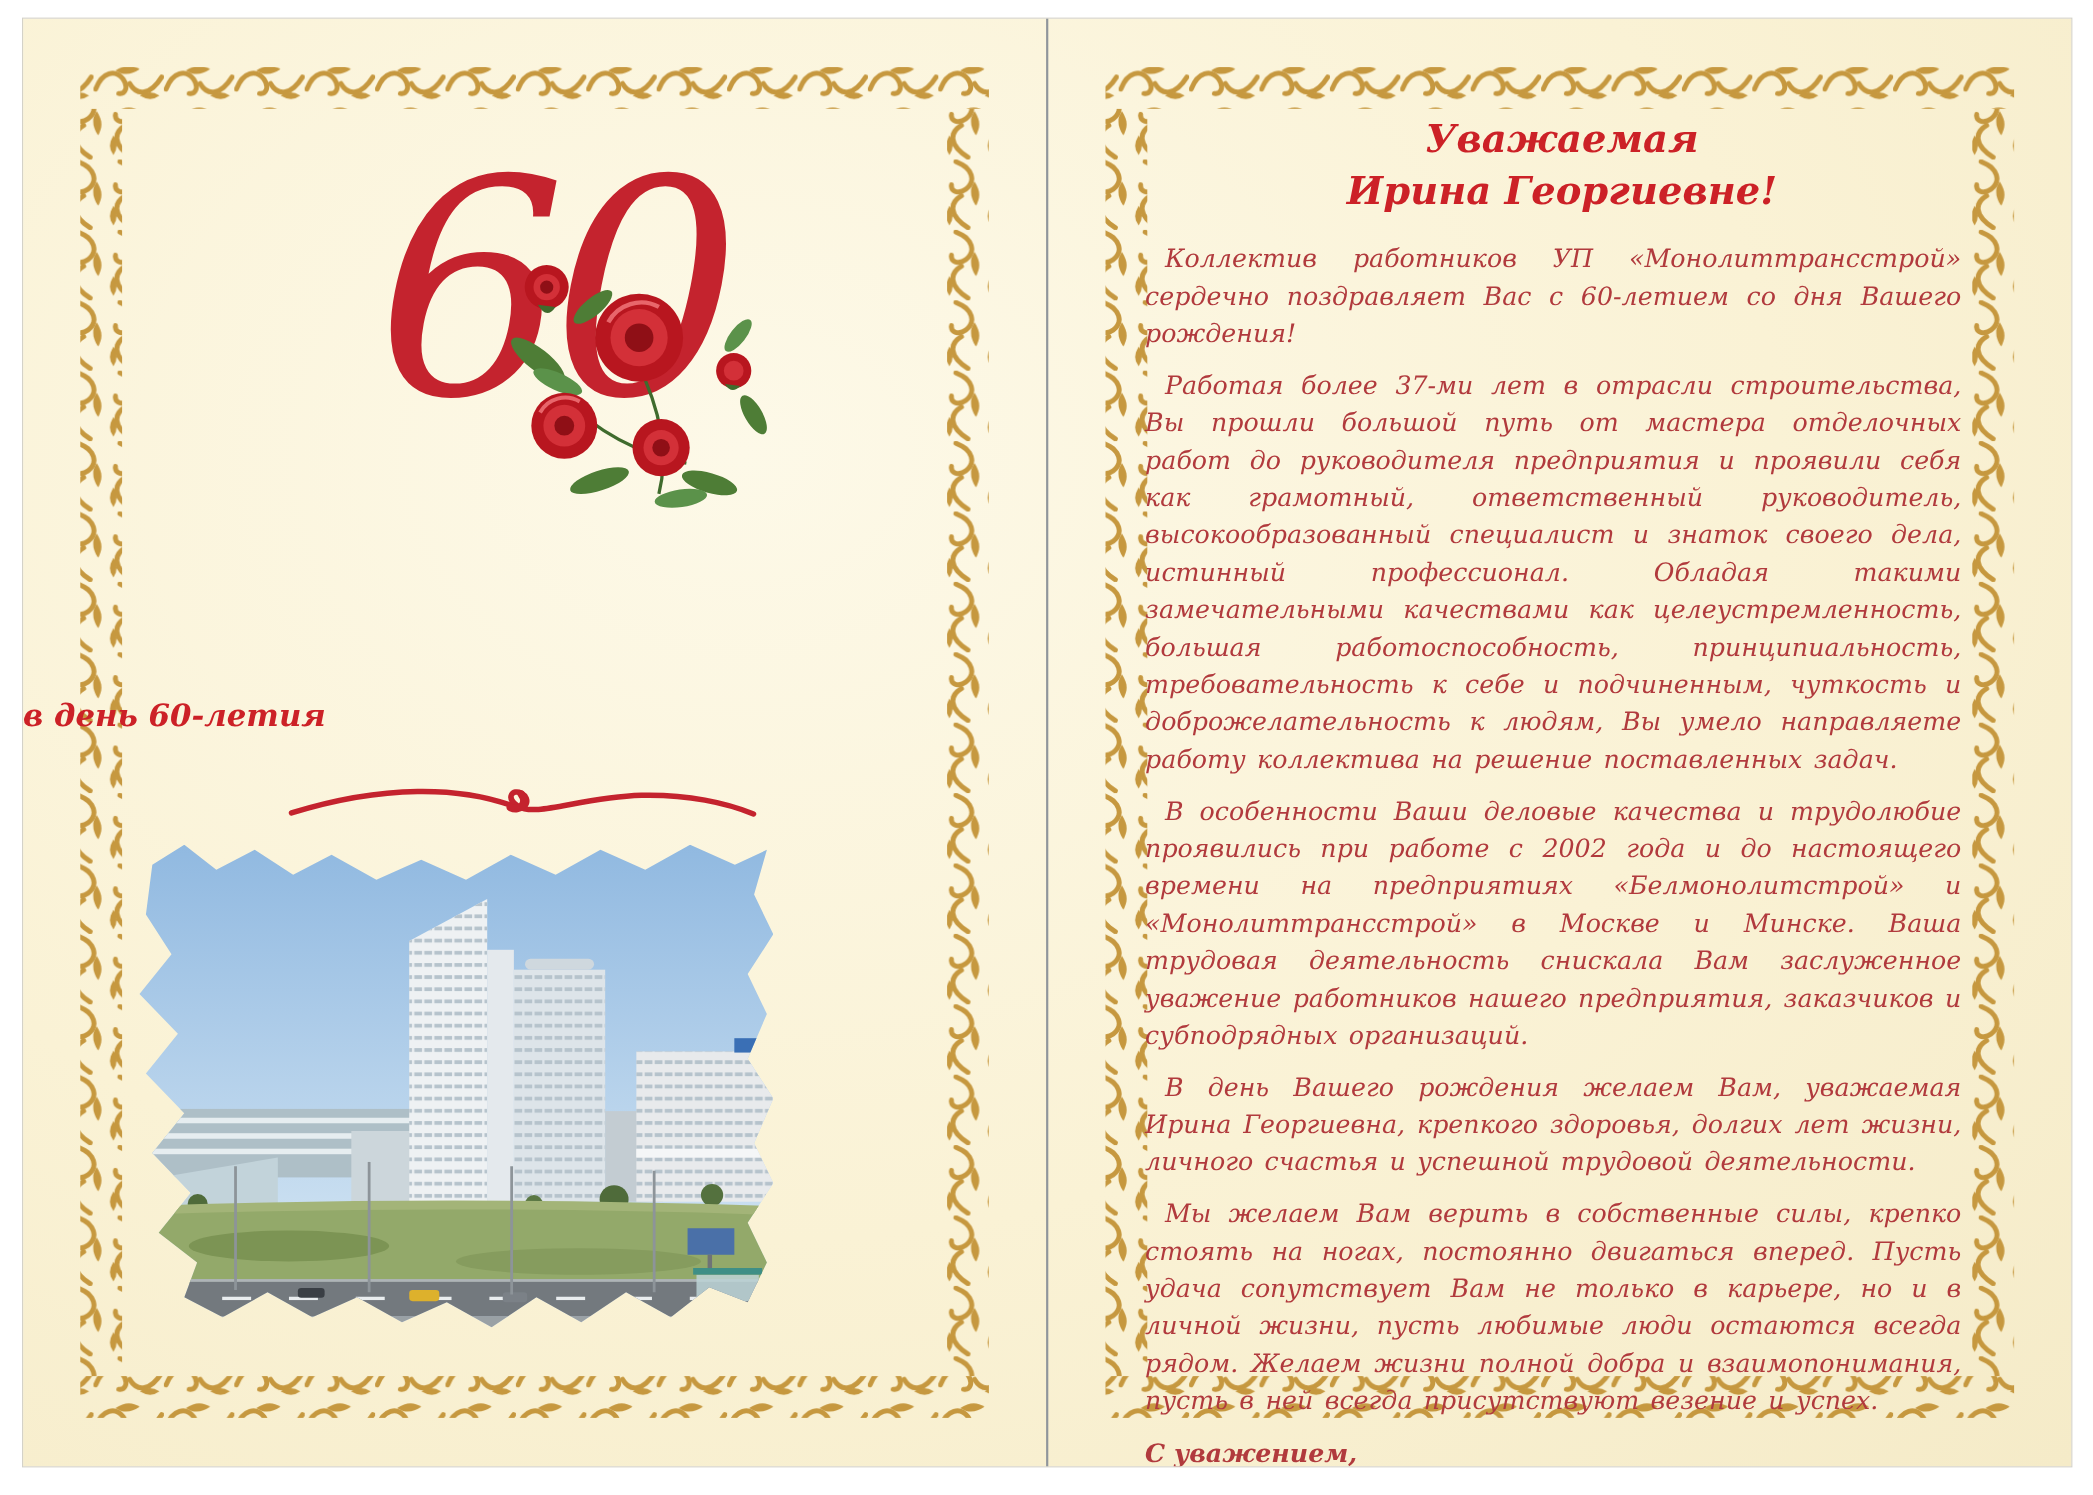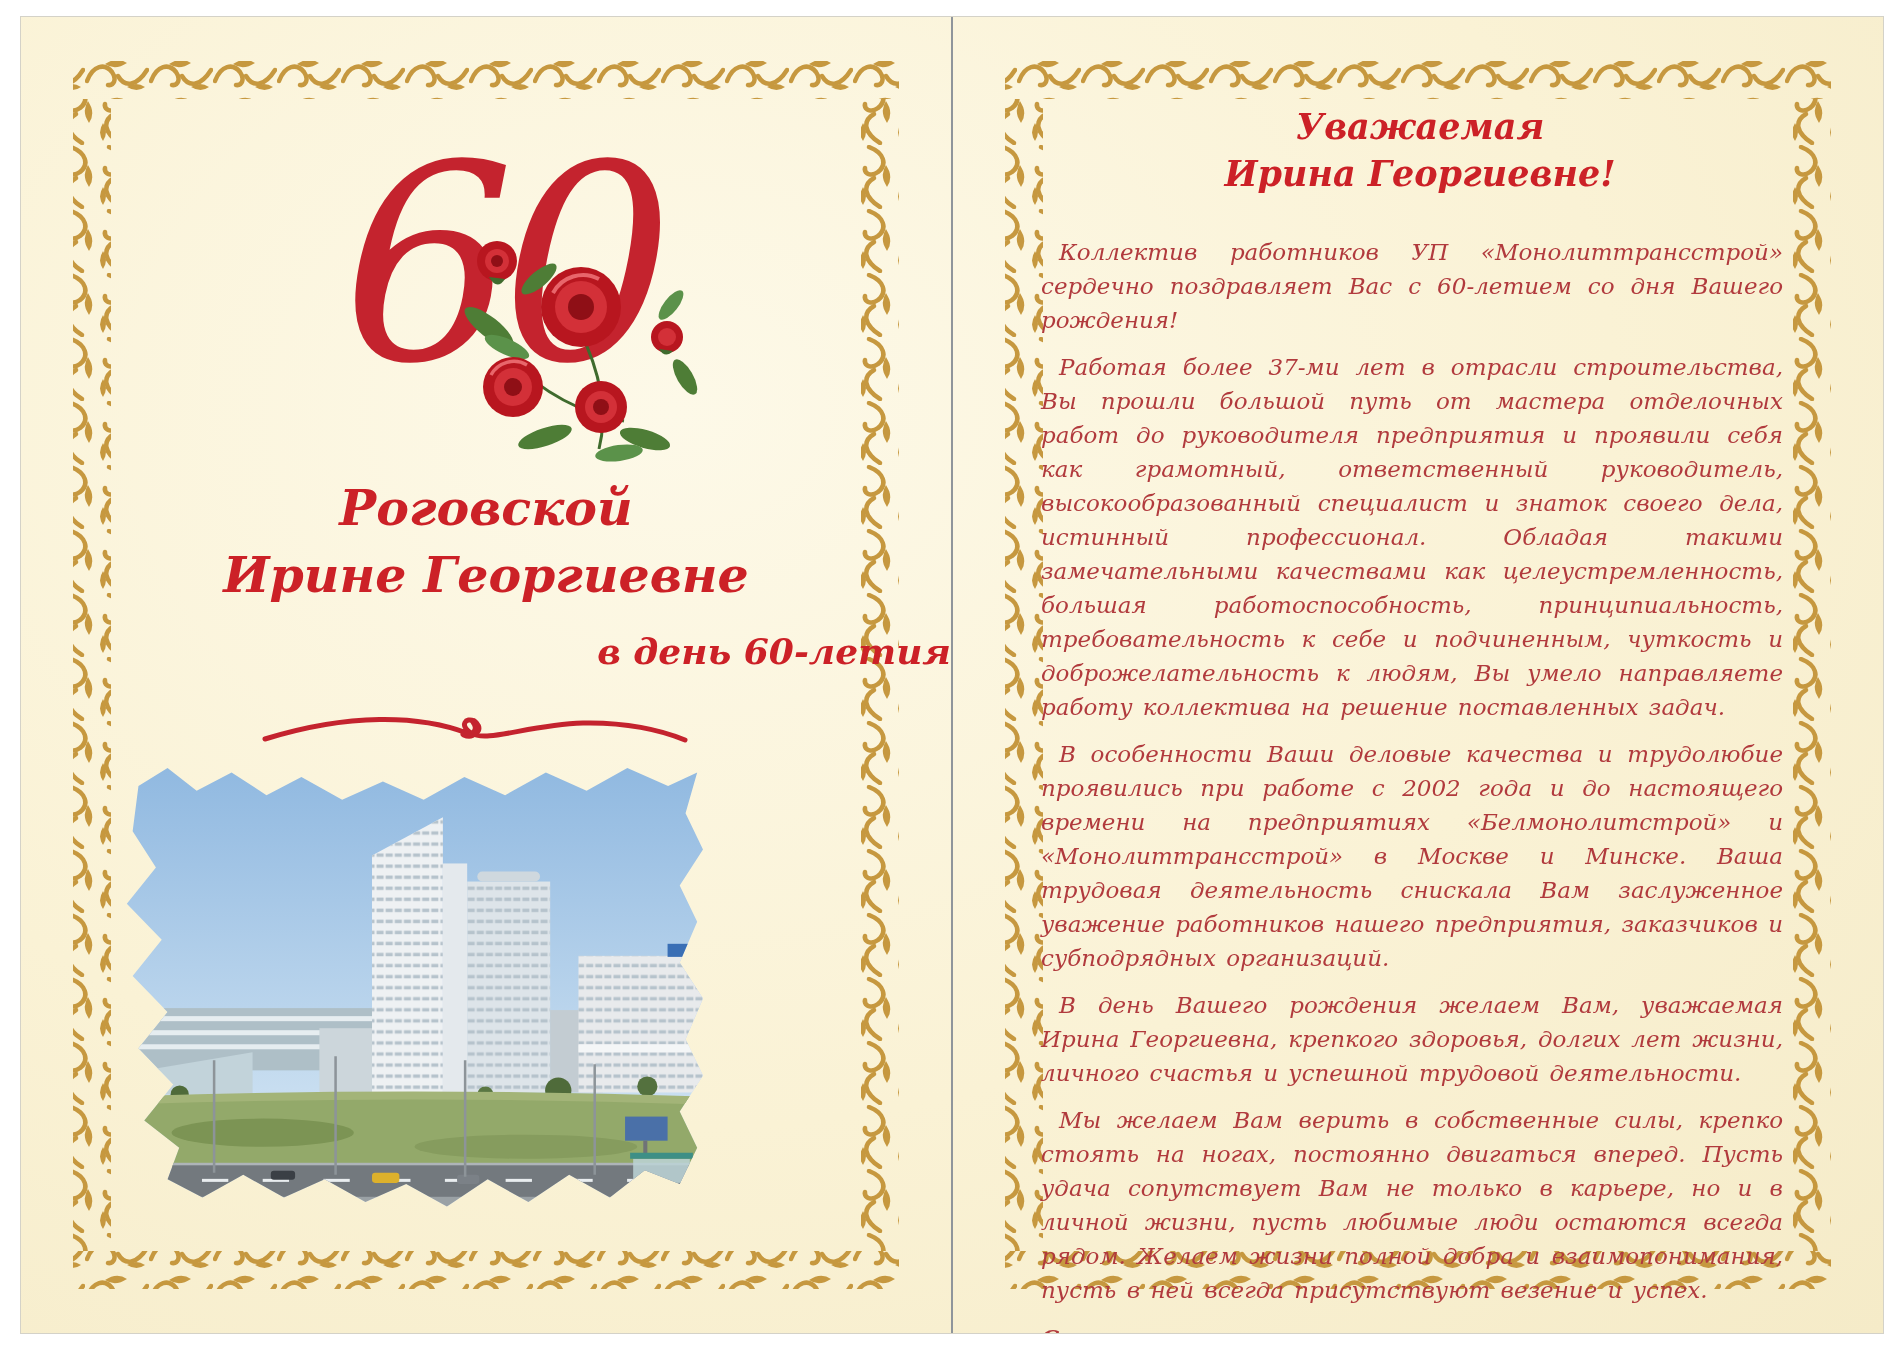--- a/index.html
+++ b/index.html
@@ -11,36 +11,36 @@
   .page{position:relative;flex:1;overflow:hidden;}
   .page-left{border-right:2px solid #8f959b;}
   .frame-svg{position:absolute;left:0;top:0;width:100%;height:100%;pointer-events:none;}
 
   
   .big-number{position:absolute;left:150px;top:112px;width:660px;text-align:center;
               font-size:272px;line-height:1;font-style:italic;color:#c4232e;letter-spacing:-14px;}
   .roses{position:absolute;left:428px;top:192px;width:252px;height:264px;}
   .recipient{position:absolute;left:0;top:458px;width:100%;text-align:center;
              font-weight:bold;font-style:italic;color:#cc2127;font-size:49px;line-height:67px;}
-  .occasion{position:absolute;left:0;top:612px;width:100%;text-align:right;
-            font-weight:bold;font-style:italic;color:#cc2127;font-size:36px;line-height:44px;}
+  .occasion{position:absolute;left:0;top:612px;width:100%;text-align:left;
+            font-weight:bold;font-style:italic;color:#cc2127;font-size:28px;line-height:44px;}
   .flourish{position:absolute;left:238px;top:690px;width:432px;height:48px;}
   .photo{position:absolute;left:100px;top:742px;width:582px;height:452px;
          clip-path:polygon(3% 6%,8% 2%,13% 7%,19% 3%,25% 8%,31% 4%,38% 9%,45% 5%,52% 9%,59% 4%,
            66% 8%,73% 3%,80% 7%,87% 2%,94% 6%,99% 3%,97% 12%,100% 20%,96% 28%,99% 36%,96% 45%,
            100% 53%,97% 62%,100% 70%,96% 78%,99% 86%,96% 94%,90% 91%,84% 97%,77% 92%,70% 98%,
            63% 93%,56% 99%,49% 94%,42% 98%,35% 93%,28% 97%,21% 92%,14% 97%,8% 93%,10% 86%,
            4% 80%,9% 72%,3% 64%,8% 56%,2% 48%,7% 40%,1% 32%,6% 24%,2% 16%);}
   .photo svg{display:block;width:100%;height:100%;}
 
   
   .letter{position:absolute;left:88px;right:84px;top:86px;
           color:#b13a3d;font-style:italic;font-size:23px;line-height:34px;}
   .salutation{text-align:center;font-weight:bold;font-style:italic;color:#cc2127;
-              font-size:35px;line-height:47px;margin-bottom:38px;}
+              font-size:35px;line-height:47px;margin-bottom:22px;}
   .letter p{margin:0 16px 13px 0;text-align:justify;text-indent:18px;word-spacing:3px;}
   .signature{font-weight:bold;}
   .signature div{line-height:36px;}
 </style>
 </head>
 <body>
 
 <div class="canvas">
   <div class="card">
 
@@ -108,24 +108,20 @@
             <circle cx="152" cy="198" r="8" fill="#8f0f16"></circle>
           <circle cx="218" cy="128" r="16" fill="#b8161f"></circle>
             <circle cx="218" cy="128" r="9" fill="#d33038"></circle>
         </g>
         <g fill="#3f6b2d">
           <path d="M40 68 q8 14 16 2 z"></path>
             <path d="M210 140 q6 10 14 2 z"></path>
         </g>
       </svg>
 
-      <div class="recipient">
-        <div>Роговской</div>
-        <div>Ирине Георгиевне</div>
-      </div>
 
       <div class="occasion">в день 60-летия</div>
 
       <svg class="flourish" viewBox="0 0 432 48">
         <path d="M6 32 C90 6 160 8 208 26 C220 31 224 19 215 14 C207 10 200 18 212 26 C228 36 268 18 324 16 C366 15 402 23 426 33" fill="none" stroke="#c4232e" stroke-width="5" stroke-linecap="round"></path>
         <path d="M205 27 C214 31 221 23 215 15" fill="none" stroke="#c4232e" stroke-width="7" stroke-linecap="round"></path>
       </svg>
 
       <div class="photo">
         <svg viewBox="0 0 575 450" preserveAspectRatio="none">

